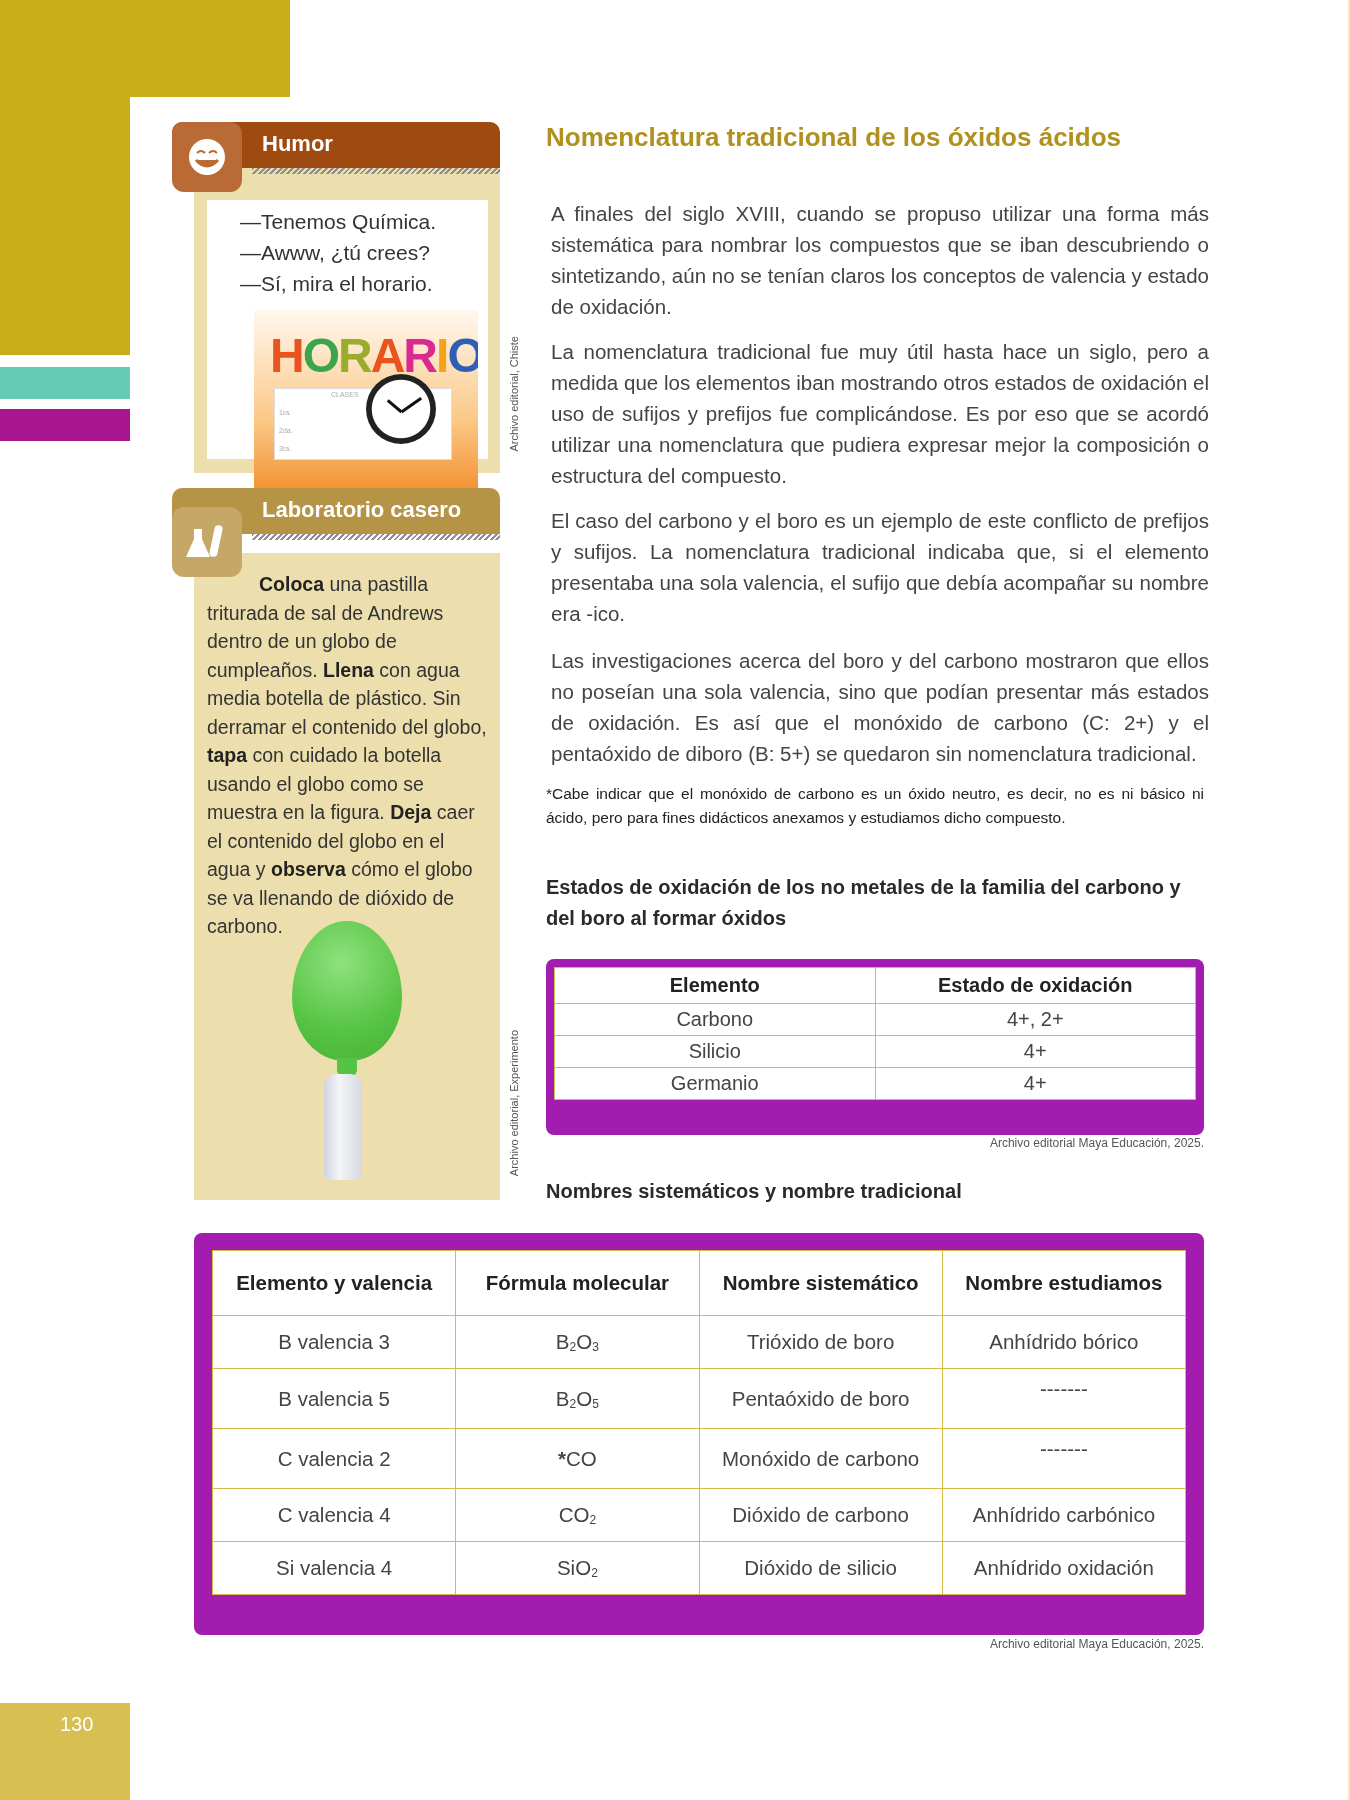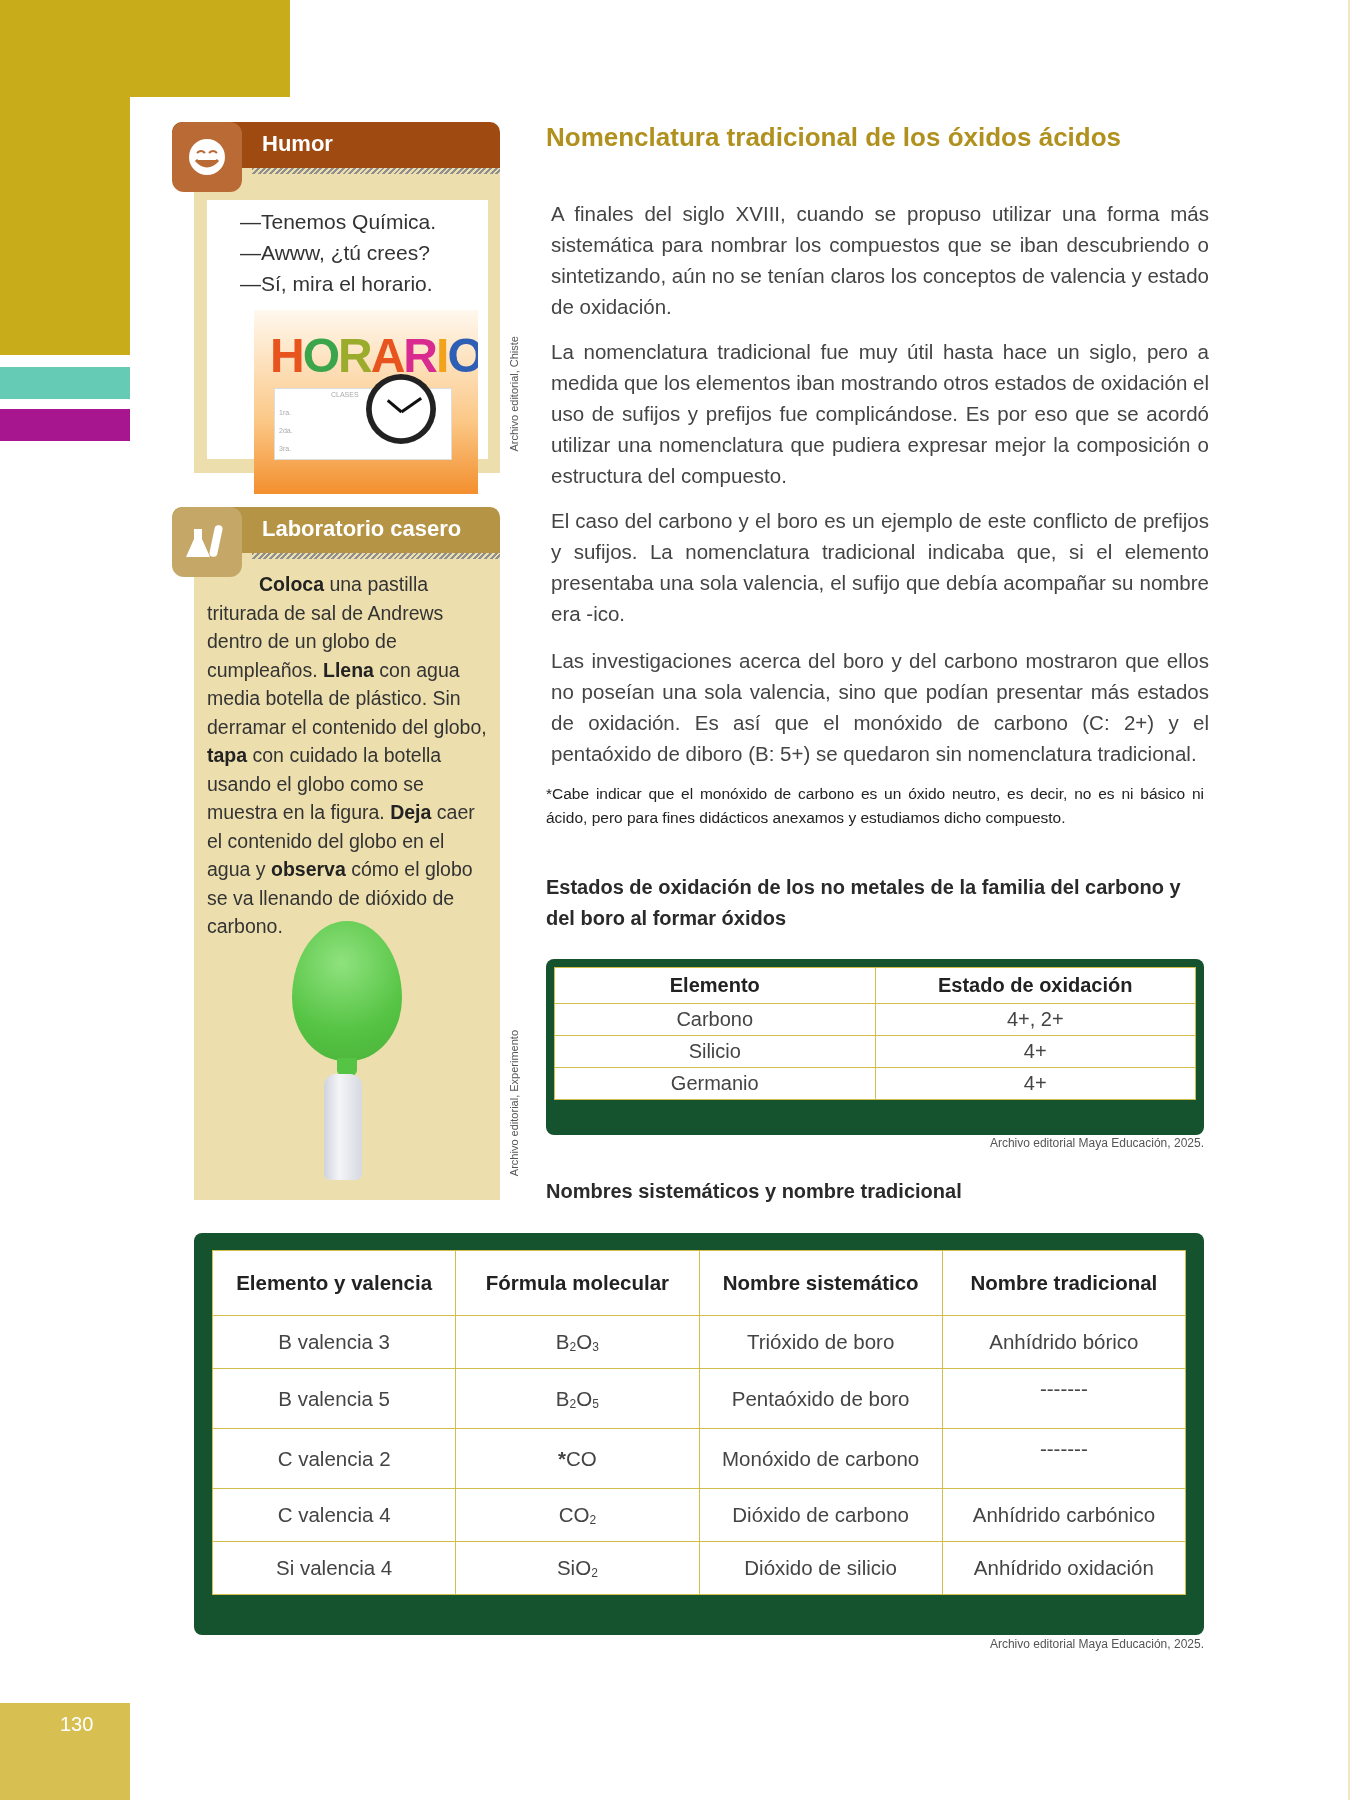--- a/index.html
+++ b/index.html
@@ -35,40 +35,40 @@
   .horario-word { position:absolute; left:16px; top:18px; font-size:48px; font-weight:bold; letter-spacing:-2px; }
   .horario-grid { position:absolute; left:20px; top:78px; width:176px; height:70px; background:#fff; border:1px solid #ddd; }
   .horario-grid .lbl { position:absolute; font-size:7px; color:#aaa; }
   .clock { position:absolute; left:112px; top:64px; width:70px; height:70px; border-radius:50%;
      background:radial-gradient(circle,#fff 0 58%,#222 60% 72%,#777 74% 100%); }
   .clock .h1 { position:absolute; left:34px; top:20px; width:3px; height:18px; background:#111; transform:rotate(-50deg); transform-origin:bottom center; }
   .clock .h2 { position:absolute; left:34px; top:14px; width:3px; height:24px; background:#111; transform:rotate(55deg); transform-origin:bottom center; }
 
   .credit-vert { position:absolute; writing-mode:vertical-rl; transform:rotate(180deg); font-size:11px; color:#555; }
 
-  .lab-header { left:172px; top:507px; width:328px; background:#b59445; }
+  .lab-header { left:172px; top:488px; width:328px; background:#b59445; }
   .lab-tile { left:172px; top:507px; background:#c5a868; }
   .lab-body { left:194px; top:553px; width:306px; height:647px; }
   .lab-text { left:207px; top:570px; width:285px; font-size:19.5px; line-height:28.5px; color:#333; }
   .lab-text b { color:#222; }
   .balloon { position:absolute; left:292px; top:921px; width:110px; height:140px; border-radius:50% 50% 48% 48% / 55% 55% 45% 45%;
      background:radial-gradient(circle at 45% 30%, #8fe27e, #55c343 60%, #4ab23a); }
   .balloon-neck { position:absolute; left:337px; top:1058px; width:20px; height:18px; background:#55c343; border-radius:0 0 6px 6px; }
   .bottle { position:absolute; left:324px; top:1074px; width:38px; height:106px; border-radius:12px 12px 6px 6px;
      background:linear-gradient(90deg,#cfd3dd,#f4f5f8 40%,#d6d9e2); }
 
   
   .main { left:546px; width:658px; }
   .h1 { color:#b0911e; font-weight:bold; font-size:26px; line-height:38px; }
   .p { font-size:20.5px; line-height:31px; color:#444; text-align:justify; margin:5px; }
   .note { font-size:15.5px; line-height:24px; color:#222; text-align:justify; }
   .h3 { font-weight:bold; font-size:20px; line-height:31px; color:#2a2a2a; }
   .credit { font-size:12px; color:#555; text-align:right; }
 
-  .table-frame { background:#14532d; border-radius:8px; }
+  .table-frame { background:#a21caf; border-radius:8px; }
   table { border-collapse:collapse; background:#fff; }
   td, th { border:1.5px solid #d3bd4a; text-align:center; color:#444; }
   th { color:#222; font-weight:bold; }
 
   .ox-frame { left:546px; top:959px; width:658px; height:176px; }
   .ox-table { position:absolute; left:8px; top:8px; width:642px; }
   .ox-table th { font-size:20px; height:33px; }
   .ox-table td { font-size:20px; height:29px; }
 
   .names-frame { left:194px; top:1233px; width:1010px; height:402px; }
@@ -176,21 +176,21 @@
 <div class="abs main credit" style="top:1136px">Archivo editorial Maya Educación, 2025.</div>
 
 <div class="abs main h3" style="top:1176px">Nombres sistemáticos y nombre tradicional</div>
 <div class="abs table-frame names-frame">
   <table class="names-table">
     <tbody>
         <tr>
       <th style="width:25%">Elemento y valencia</th>
       <th style="width:25%">Fórmula molecular</th>
       <th style="width:25%">Nombre sistemático</th>
-      <th>Nombre tradicional</th>
+      <th>Nombre estudiamos</th>
     </tr>
     </tbody>
       <tbody id="names-body">
         <tr>
           <td>B valencia 3</td>
           <td><span>B</span><sub>2</sub><span>O</span><sub>3</sub></td>
           <td>Trióxido de boro</td>
           <td>Anhídrido bórico</td>
         </tr>
         <tr>

